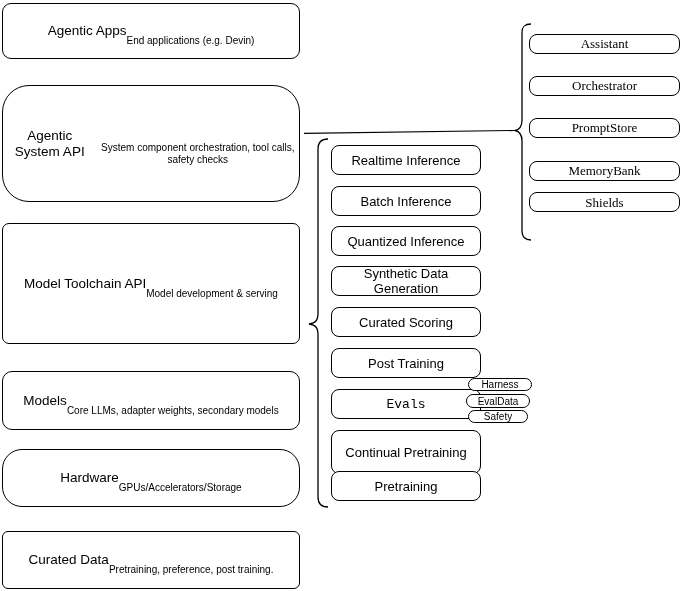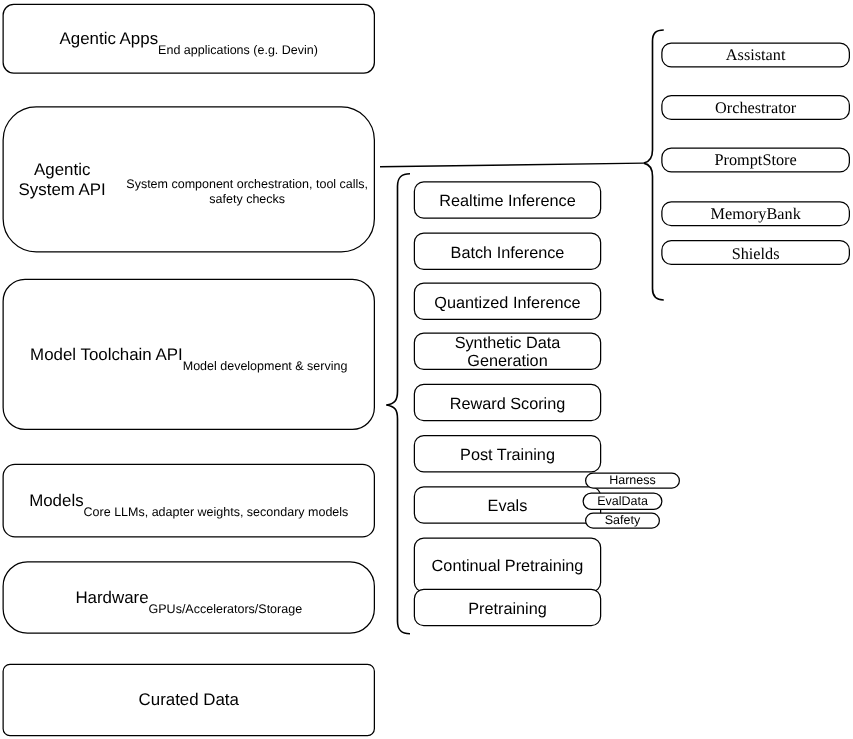--- a/index.html
+++ b/index.html
@@ -90,68 +90,69 @@
   <div class="node stack-node" style="top:3px; height:56px; border-radius:9px;">
     <div class="node-title">Agentic Apps</div>
     <div class="node-subtitle">End applications (e.g. Devin)</div>
   </div>
 
   <div class="node stack-node" style="top:85px; height:117px; border-radius:27px;">
     <div class="node-title">Agentic System API</div>
     <div class="node-subtitle">System component orchestration, tool calls, safety checks</div>
   </div>
 
-  <div class="node stack-node" style="top:223px; height:121px; border-radius:18px;">
+  <div class="node stack-node" style="top:223px; height:121px; border-radius:7px;">
     <div class="node-title">Model Toolchain API</div>
     <div class="node-subtitle">Model development &amp; serving</div>
   </div>
 
   <div class="node stack-node" style="top:371px; height:59px; border-radius:10px;">
     <div class="node-title">Models</div>
     <div class="node-subtitle">Core LLMs, adapter weights, secondary models</div>
   </div>
 
   <div class="node stack-node" style="top:449px; height:58px; border-radius:20px;">
     <div class="node-title">Hardware</div>
     <div class="node-subtitle">GPUs/Accelerators/Storage</div>
   </div>
 
   <div class="node stack-node" style="top:531px; height:58px; border-radius:6px;">
     <div class="node-title">Curated Data</div>
+    <div class="node-subtitle">Pretraining, preference, post training.</div>
   </div>
 
   <div class="node mid-node" style="top:145px;">
     <span>Realtime Inference</span>
   </div>
   <div class="node mid-node" style="top:186px;">
     <span>Batch Inference</span>
   </div>
   <div class="node mid-node" style="top:226px;">
     <span>Quantized Inference</span>
   </div>
   <div class="node mid-node" style="top:266px;align-items:center;">
     <span>Synthetic Data Generation</span>
   </div>
   <div class="node mid-node" style="top:307px;">
-    <span>Reward Scoring</span>
+    <span>Curated Scoring</span>
   </div>
   <div class="node mid-node" style="top:348px;">
     <span>Post Training</span>
   </div>
-  <div class="node mid-node" style="top:389px;">
+  <div class="node mid-node" style="top:389px;font-family:Liberation Mono, monospace;">
     <span>Evals</span>
   </div>
   <div class="node mid-node" style="top:430px; height:44px;align-items:center;">
     <span>Continual Pretraining</span>
   </div>
   <div class="node mid-node" style="top:471px;">
     <span>Pretraining</span>
   </div>
 
-  <div class="tag-pill" style="left:468px; top:378px; width:76px; height:13px;">
+  <div class="tag-pill" style="left:468px; top:378px; width:64px; height:13px;">
     <span>Harness</span>
   </div>
   <div class="tag-pill" style="left:466px; top:394px; width:64px; height:14px;">
     <span>EvalData</span>
   </div>
   <div class="tag-pill" style="left:468px; top:410px; width:60px; height:13px;">
     <span>Safety</span>
   </div>
 
   <div class="node right-node" style="top:34px;">

